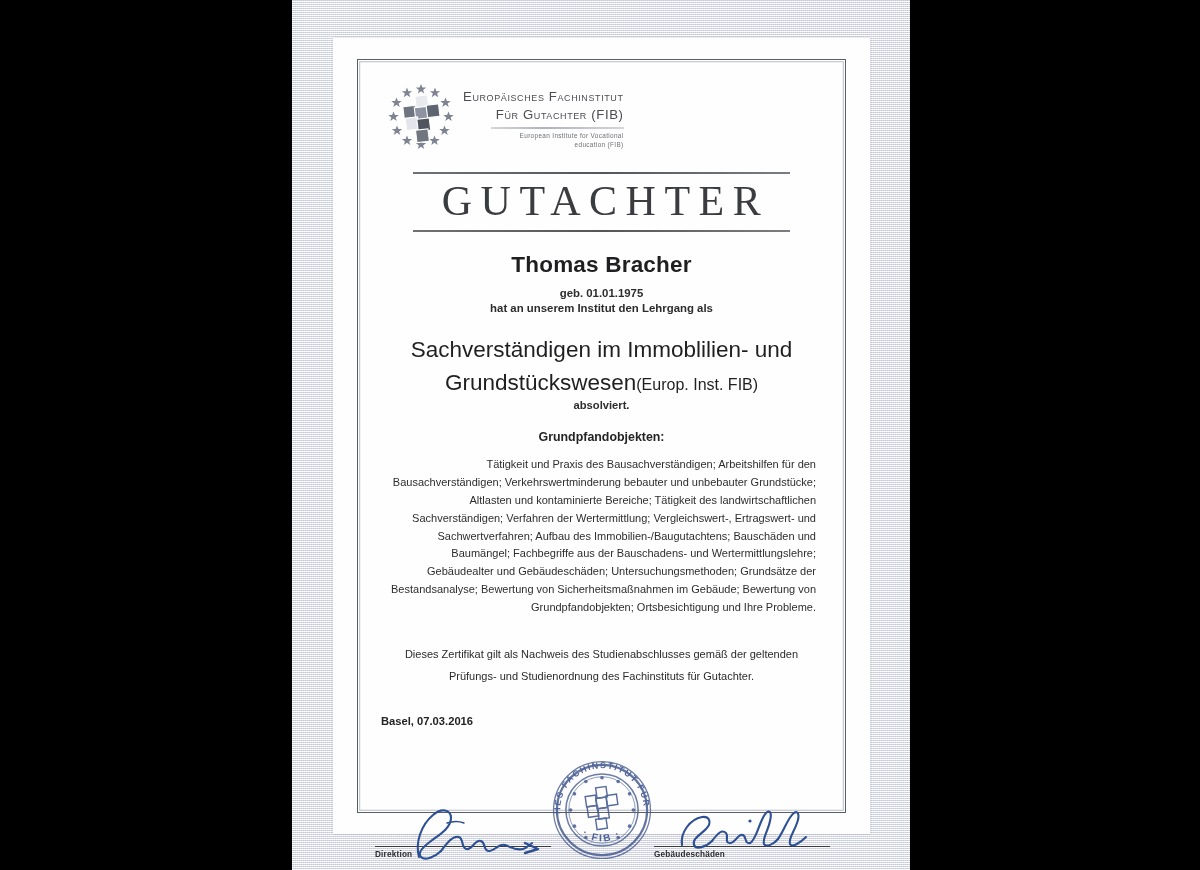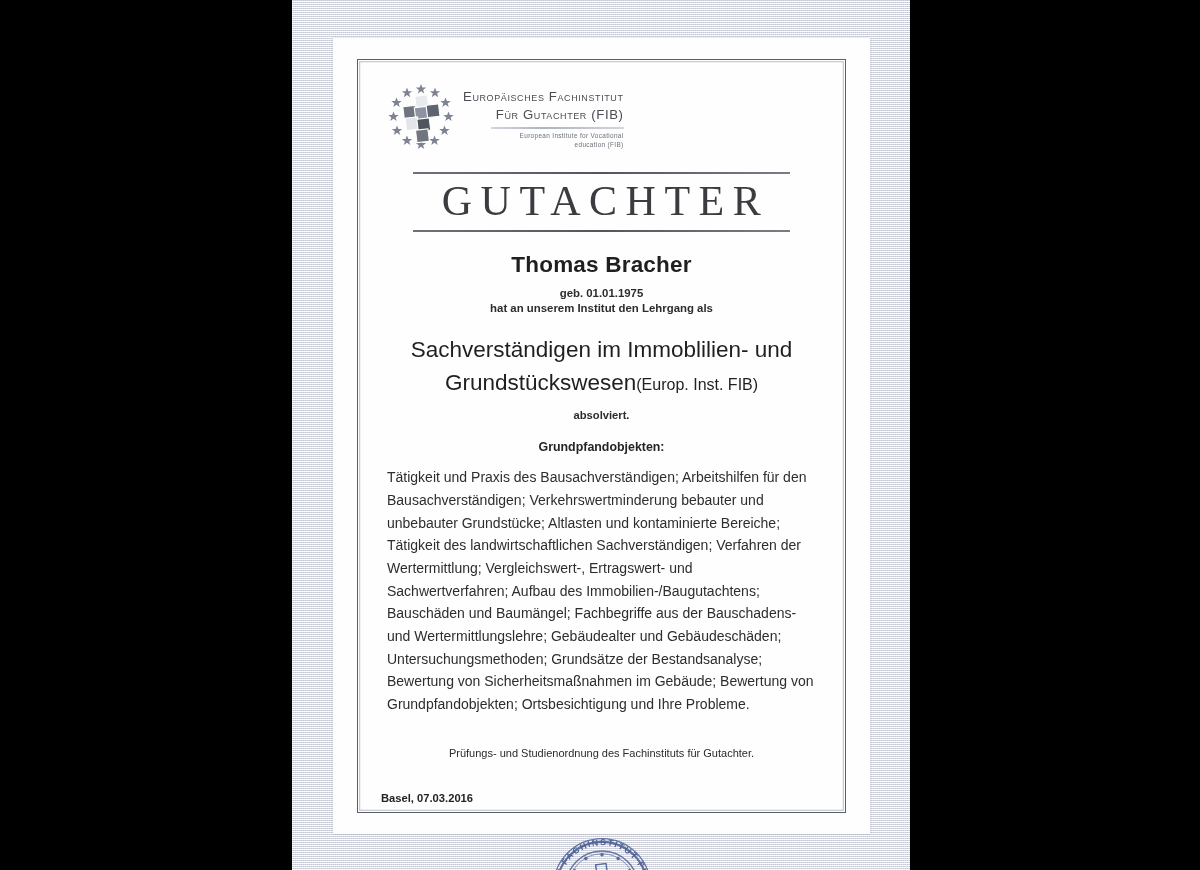--- a/index.html
+++ b/index.html
@@ -168,35 +168,35 @@
     font-size: 22.5px;
     color: #1f1f21;
     line-height: 1.45;
   }
   .program-suffix {
     font-size: 16px;
   }
   .program-done {
     font-size: 11.2px;
     font-weight: 600;
-    margin-top: 10px;
+    margin-top: 0;
     color: #2c2c2e;
   }
 
   
   .topics-heading {
     text-align: center;
     font-size: 12.4px;
     font-weight: 600;
     margin-top: 19px;
     color: #242426;
   }
   .topics-body {
-    text-align: left;
-    font-size: 14px;
+    text-align: right;
+    font-size: 11px;
     line-height: 1.62;
     margin: 12px 20px 0 20px;
     color: #2d2d2f;
   }
 
   
   .statement {
     text-align: center;
     font-size: 11px;
     line-height: 2.0;
@@ -319,20 +319,21 @@
       <div class="program">
         <div class="program-line">Sachverständigen im Immoblilien- und</div>
         <div class="program-line"><span>Grundstückswesen</span><span class="program-suffix">(Europ. Inst. FIB)</span></div>
         <div class="program-done">absolviert.</div>
       </div>
 
       <div class="topics-heading">Grundpfandobjekten:</div>
       <div class="topics-body">Tätigkeit und Praxis des Bausachverständigen; Arbeitshilfen für den Bausachverständigen; Verkehrswertminderung bebauter und unbebauter Grundstücke; Altlasten und kontaminierte Bereiche; Tätigkeit des landwirtschaftlichen Sachverständigen; Verfahren der Wertermittlung; Vergleichswert-, Ertragswert- und Sachwertverfahren; Aufbau des Immobilien-/Baugutachtens; Bauschäden und Baumängel; Fachbegriffe aus der Bauschadens- und Wertermittlungslehre; Gebäudealter und Gebäudeschäden; Untersuchungsmethoden; Grundsätze der Bestandsanalyse; Bewertung von Sicherheitsmaßnahmen im Gebäude; Bewertung von Grundpfandobjekten; Ortsbesichtigung und Ihre Probleme.</div>
 
       <div class="statement">
+        <div>Dieses Zertifikat gilt als Nachweis des Studienabschlusses gemäß der geltenden</div>
         <div>Prüfungs- und Studienordnung des Fachinstituts für Gutachter.</div>
       </div>
 
       <div class="place-date">Basel, 07.03.2016</div>
 
       <div class="sig-area">
 
         <div class="sig-block sig-left">
           <svg class="sig-ink" width="150" height="64" viewBox="0 0 150 64" aria-hidden="true">
             <g fill="none" stroke="#2d4f93" stroke-linecap="round" stroke-linejoin="round">

